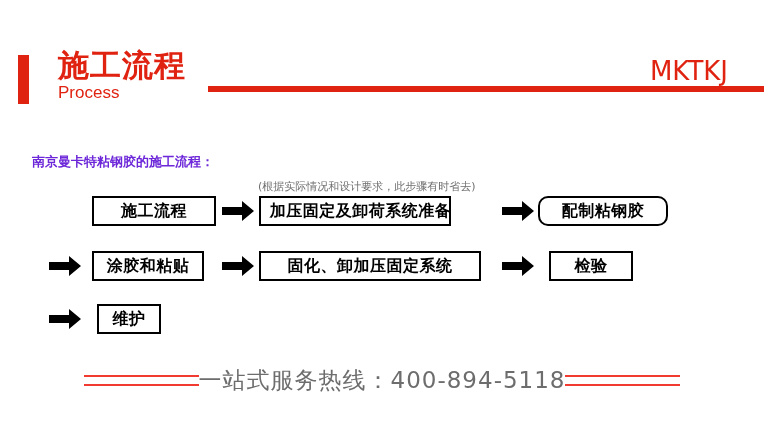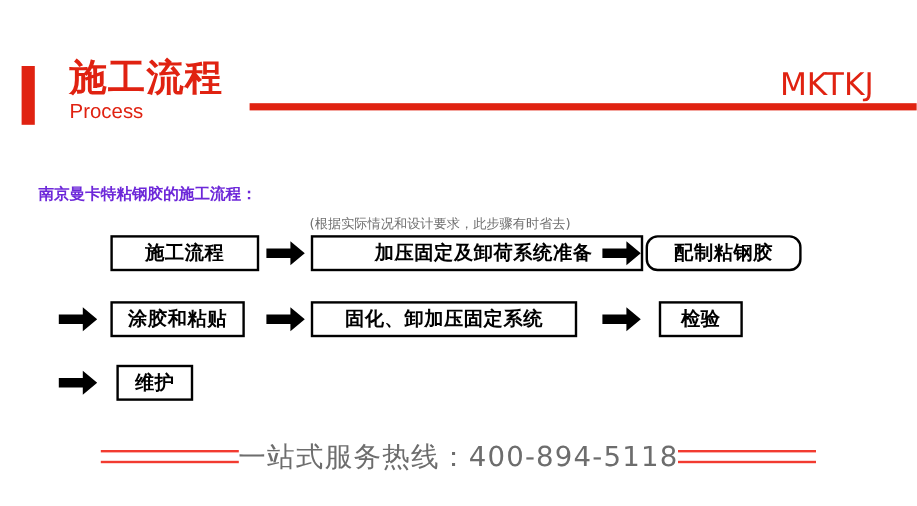--- a/index.html
+++ b/index.html
@@ -185,21 +185,21 @@
 <div class="flow">
 
   <div class="note">(根据实际情况和设计要求，此步骤有时省去)</div>
 
   <div class="box" style="left:92px; top:196px; width:124px;">施工流程</div>
   <div class="arrow" style="left:220px; top:196px;">
     <svg width="36" height="30" viewBox="0 0 36 30" aria-hidden="true">
       <path d="M2 11 H22 V5 L34 15 L22 25 V19 H2 Z" fill="#000000"></path>
     </svg>
   </div>
-  <div class="box" style="left:259px; top:196px; width:277px;padding-left:11px;">加压固定及卸荷系统准备</div>
+  <div class="box" style="left:259px; top:196px; width:192px;padding-left:11px;">加压固定及卸荷系统准备</div>
   <div class="arrow" style="left:500px; top:196px;">
     <svg width="36" height="30" viewBox="0 0 36 30" aria-hidden="true">
       <path d="M2 11 H22 V5 L34 15 L22 25 V19 H2 Z" fill="#000000"></path>
     </svg>
   </div>
   <div class="box" style="left:538px; top:196px; width:130px;border-radius:10px;">配制粘钢胶</div>
 
   <div class="arrow" style="left:47px; top:251px;">
     <svg width="36" height="30" viewBox="0 0 36 30" aria-hidden="true">
       <path d="M2 11 H22 V5 L34 15 L22 25 V19 H2 Z" fill="#000000"></path>
@@ -210,21 +210,21 @@
     <svg width="36" height="30" viewBox="0 0 36 30" aria-hidden="true">
       <path d="M2 11 H22 V5 L34 15 L22 25 V19 H2 Z" fill="#000000"></path>
     </svg>
   </div>
   <div class="box" style="left:259px; top:251px; width:222px;">固化、卸加压固定系统</div>
   <div class="arrow" style="left:500px; top:251px;">
     <svg width="36" height="30" viewBox="0 0 36 30" aria-hidden="true">
       <path d="M2 11 H22 V5 L34 15 L22 25 V19 H2 Z" fill="#000000"></path>
     </svg>
   </div>
-  <div class="box" style="left:549px; top:251px; width:70px;">检验</div>
+  <div class="box" style="left:549px; top:251px; width:84px;">检验</div>
 
   <div class="arrow" style="left:47px; top:304px;">
     <svg width="36" height="30" viewBox="0 0 36 30" aria-hidden="true">
       <path d="M2 11 H22 V5 L34 15 L22 25 V19 H2 Z" fill="#000000"></path>
     </svg>
   </div>
   <div class="box" style="left:97px; top:304px; width:64px;">维护</div>
 
 </div>
 

